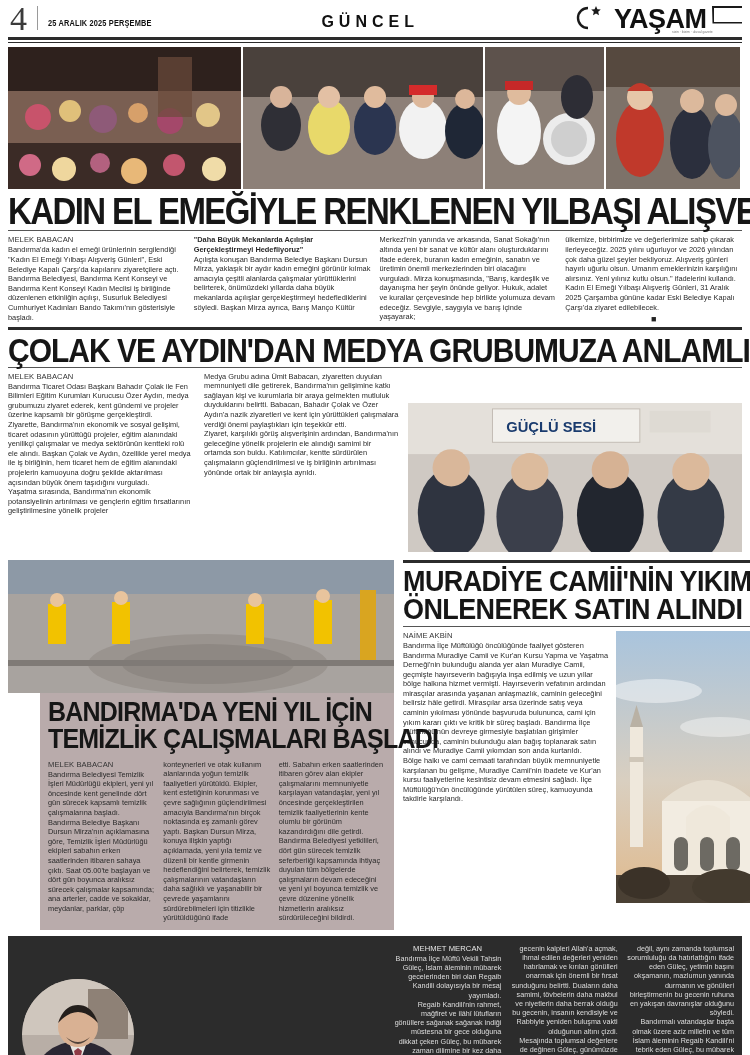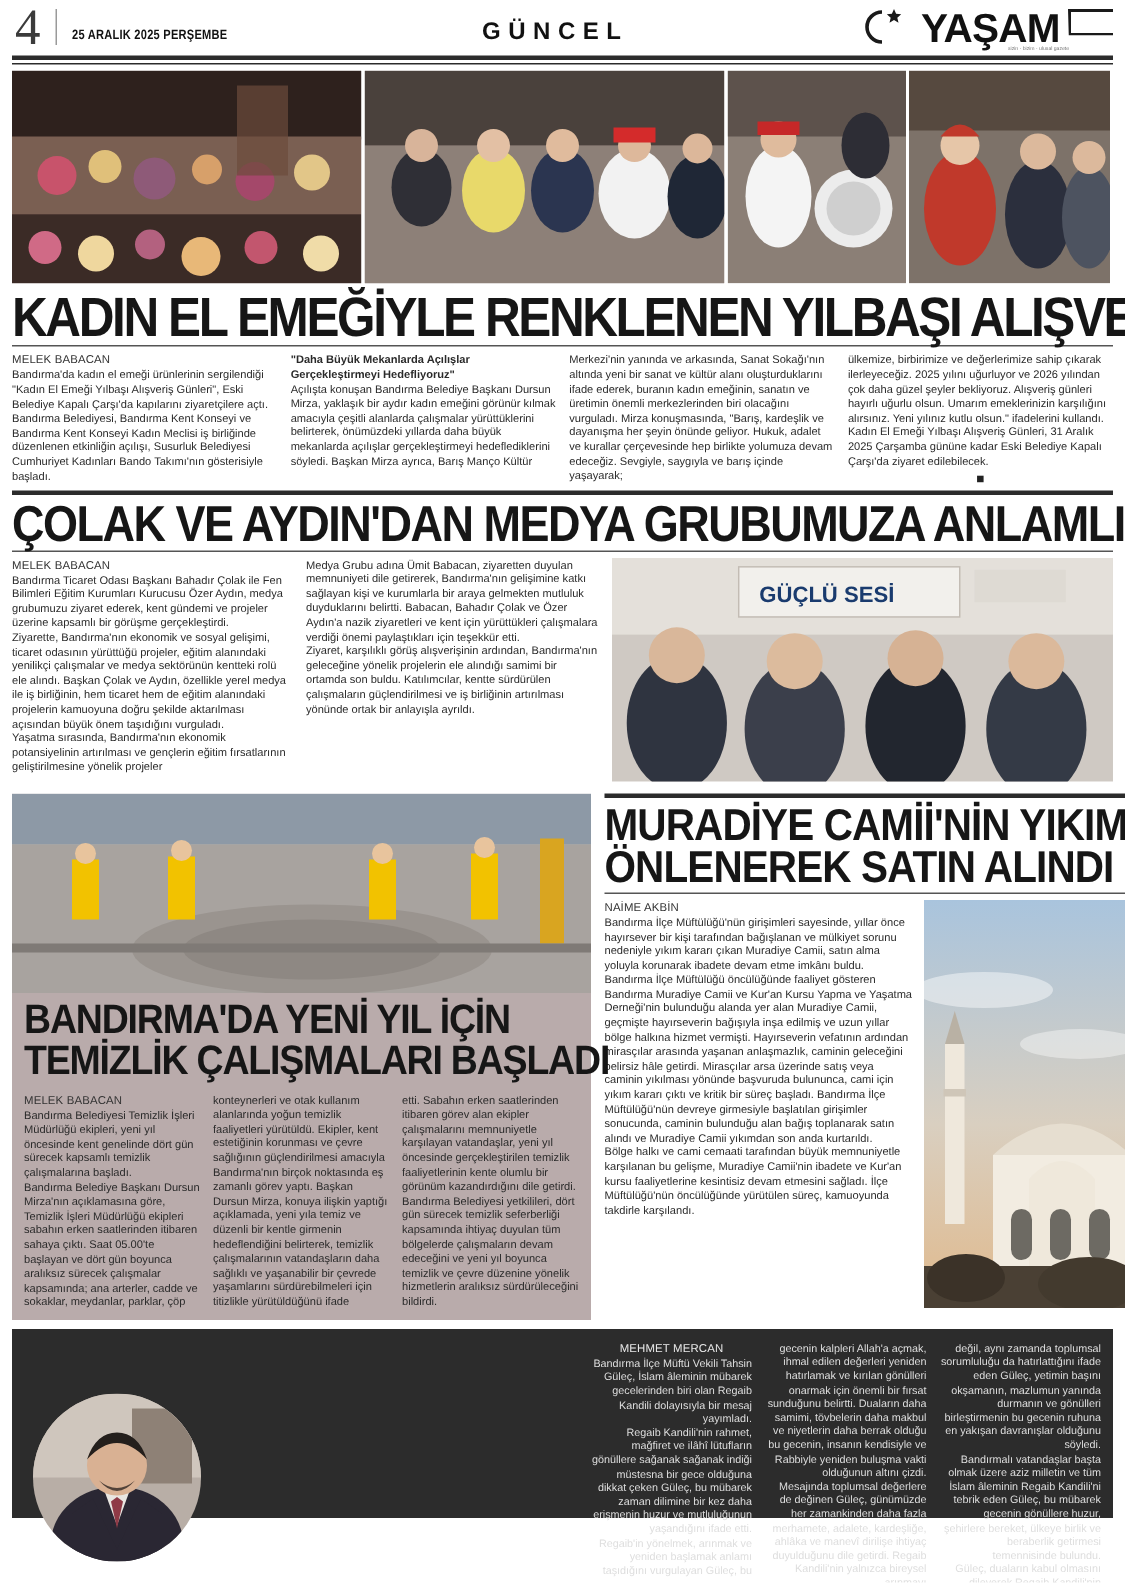--- a/index.html
+++ b/index.html
@@ -63,26 +63,26 @@
   }
   .cols4 { display: grid; grid-template-columns: 1fr 1fr 1fr 1fr; gap: 9px; }
   .endmark { text-align: center; font-size: 9px; color: #222; margin-top: 2px; }
 
   
   .a2-head {
     font-size: 30px; margin: 5px 0 4px; transform: scaleY(1.12); transform-origin: left top;
     letter-spacing: -1px;
   }
   .a2-grid { display: grid; grid-template-columns: 188px 196px 1fr; gap: 8px; }
-  .a2-photo { height: 152px; position: relative; overflow: hidden; }
+  .a2-photo { height: 152px; position: relative; overflow: hidden; margin-top: 31px; }
 
   
   .mid { display: grid; grid-template-columns: 386px 1fr; gap: 9px; margin-top: 5px; }
   .clean-photo { height: 133px; overflow: hidden; position: relative; }
-  .clean-panel { background: #b9abab; padding: 6px 8px 7px; }
+  .clean-panel { background: #b9abab; padding: 6px 8px 7px; margin-left: 32px; }
   .a3-head { font-size: 25px; line-height: .94; letter-spacing: -.8px; transform: scaleY(1.1); transform-origin: left top; }
   .cols3 { display: grid; grid-template-columns: 1fr 1fr 1fr; gap: 8px; margin-top: 10px; }
 
   .a4-head { font-size: 27px; line-height: .93; letter-spacing: -.6px; transform: scaleY(1.1); transform-origin: left top; margin: 5px 0 5px; }
   .a4-grid { display: grid; grid-template-columns: 1fr 142px; gap: 8px; }
   .mosque-photo { height: 272px; overflow: hidden; position: relative; }
 
   
   .banner { margin-top: 6px; background: #2c2c2c; display: grid; grid-template-columns: 380px 1fr; height: 126px; }
   .banner-left { display: flex; align-items: center; position: relative; padding: 6px 4px 6px 10px; }
@@ -281,21 +281,20 @@
     </div>
 
     <div>
       <div class="hr-thick"></div>
       <div class="a4-head kicker-headline">MURADİYE CAMİİ'NİN YIKIMI</div>
       <div class="a4-head kicker-headline" style="margin-top:-2px">ÖNLENEREK SATIN ALINDI</div>
       <div class="hr-thin" style="margin-bottom:4px"></div>
       <div class="a4-grid">
         <div class="body-col">
           <div class="byline">NAİME AKBİN</div>
-          <p>Bandırma İlçe Müftülüğü'nün girişimleri sayesinde, yıllar önce hayırsever bir kişi tarafından bağışlanan ve mülkiyet sorunu nedeniyle yıkım kararı çıkan Muradiye Camii, satın alma yoluyla korunarak ibadete devam etme imkânı buldu.</p>
             <p class="">Bandırma İlçe Müftülüğü öncülüğünde faaliyet gösteren Bandırma Muradiye Camii ve Kur'an Kursu Yapma ve Yaşatma Derneği'nin bulunduğu alanda yer alan Muradiye Camii, geçmişte hayırseverin bağışıyla inşa edilmiş ve uzun yıllar bölge halkına hizmet vermişti. Hayırseverin vefatının ardından mirasçılar arasında yaşanan anlaşmazlık, caminin geleceğini belirsiz hâle getirdi. Mirasçılar arsa üzerinde satış veya caminin yıkılması yönünde başvuruda bulununca, cami için yıkım kararı çıktı ve kritik bir süreç başladı. Bandırma İlçe Müftülüğü'nün devreye girmesiyle başlatılan girişimler sonucunda, caminin bulunduğu alan bağış toplanarak satın alındı ve Muradiye Camii yıkımdan son anda kurtarıldı.</p>
             <p class="">Bölge halkı ve cami cemaati tarafından büyük memnuniyetle karşılanan bu gelişme, Muradiye Camii'nin ibadete ve Kur'an kursu faaliyetlerine kesintisiz devam etmesini sağladı. İlçe Müftülüğü'nün öncülüğünde yürütülen süreç, kamuoyunda takdirle karşılandı.</p>
         </div>
         <div class="mosque-photo">
           <svg class="imfill" viewBox="0 0 142 272" preserveAspectRatio="none">
             <defs>
               <linearGradient id="sky" x1="0" y1="0" x2="0" y2="1">
                 <stop offset="0%" stop-color="#a9c4dd"></stop>
                   <stop offset="55%" stop-color="#d9cfc0"></stop>
                 <stop offset="100%" stop-color="#e0b98c"></stop>

